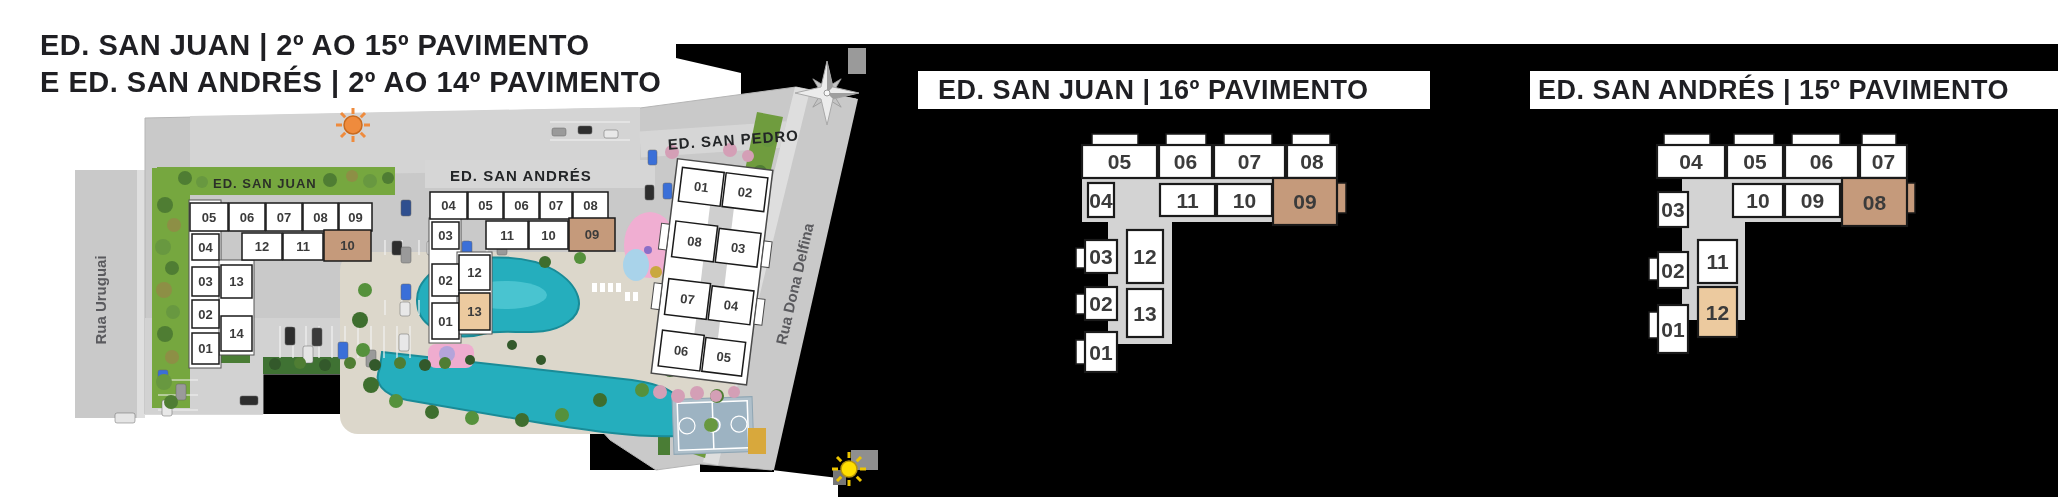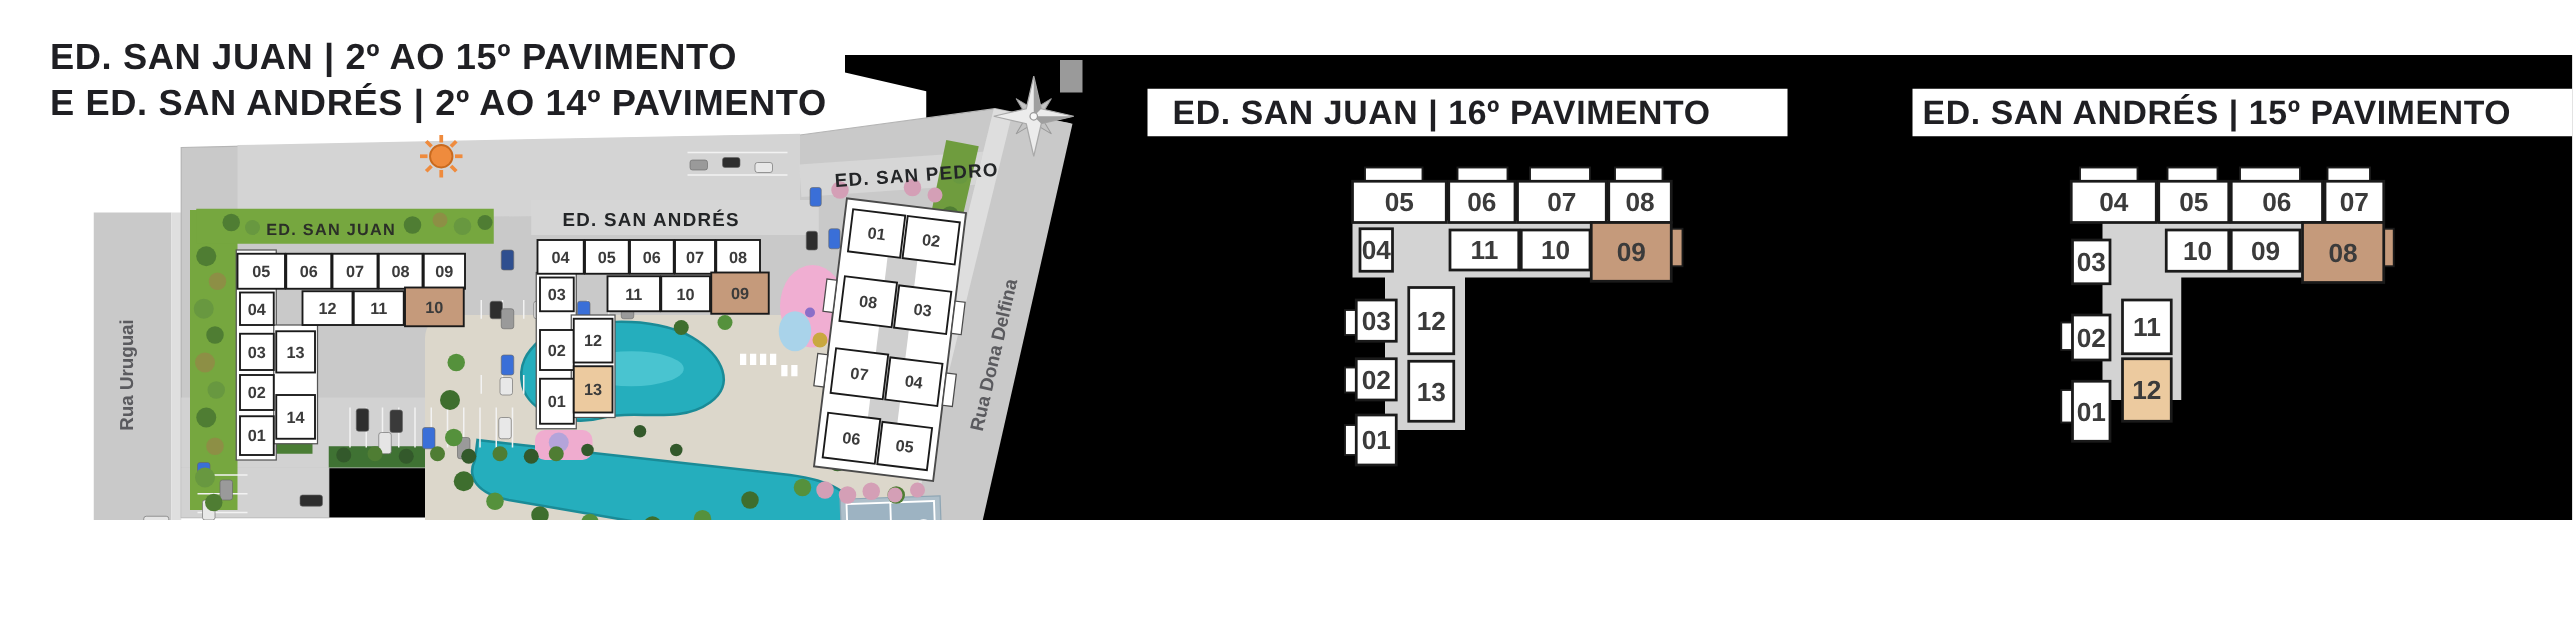--- a/index.html
+++ b/index.html
@@ -1,16 +1,16 @@
 <!DOCTYPE html>
 <html><head>
 <meta charset="utf-8">
 <style>
   html,body{margin:0;padding:0;background:#ffffff;}
-  #stage{position:relative;width:2058px;height:416px;background:#fff;overflow:hidden;
+  #stage{position:relative;width:2058px;height:500px;background:#fff;overflow:hidden;
          font-family:"Liberation Sans", sans-serif;}
   svg text{font-family:"Liberation Sans", sans-serif;}
   .title{font-weight:bold;letter-spacing:.5px;}
 </style>
 </head>
 <body>
 
 <div id="stage">
 <svg width="2058" height="500" viewBox="0 0 2058 500" xmlns="http://www.w3.org/2000/svg">
 

